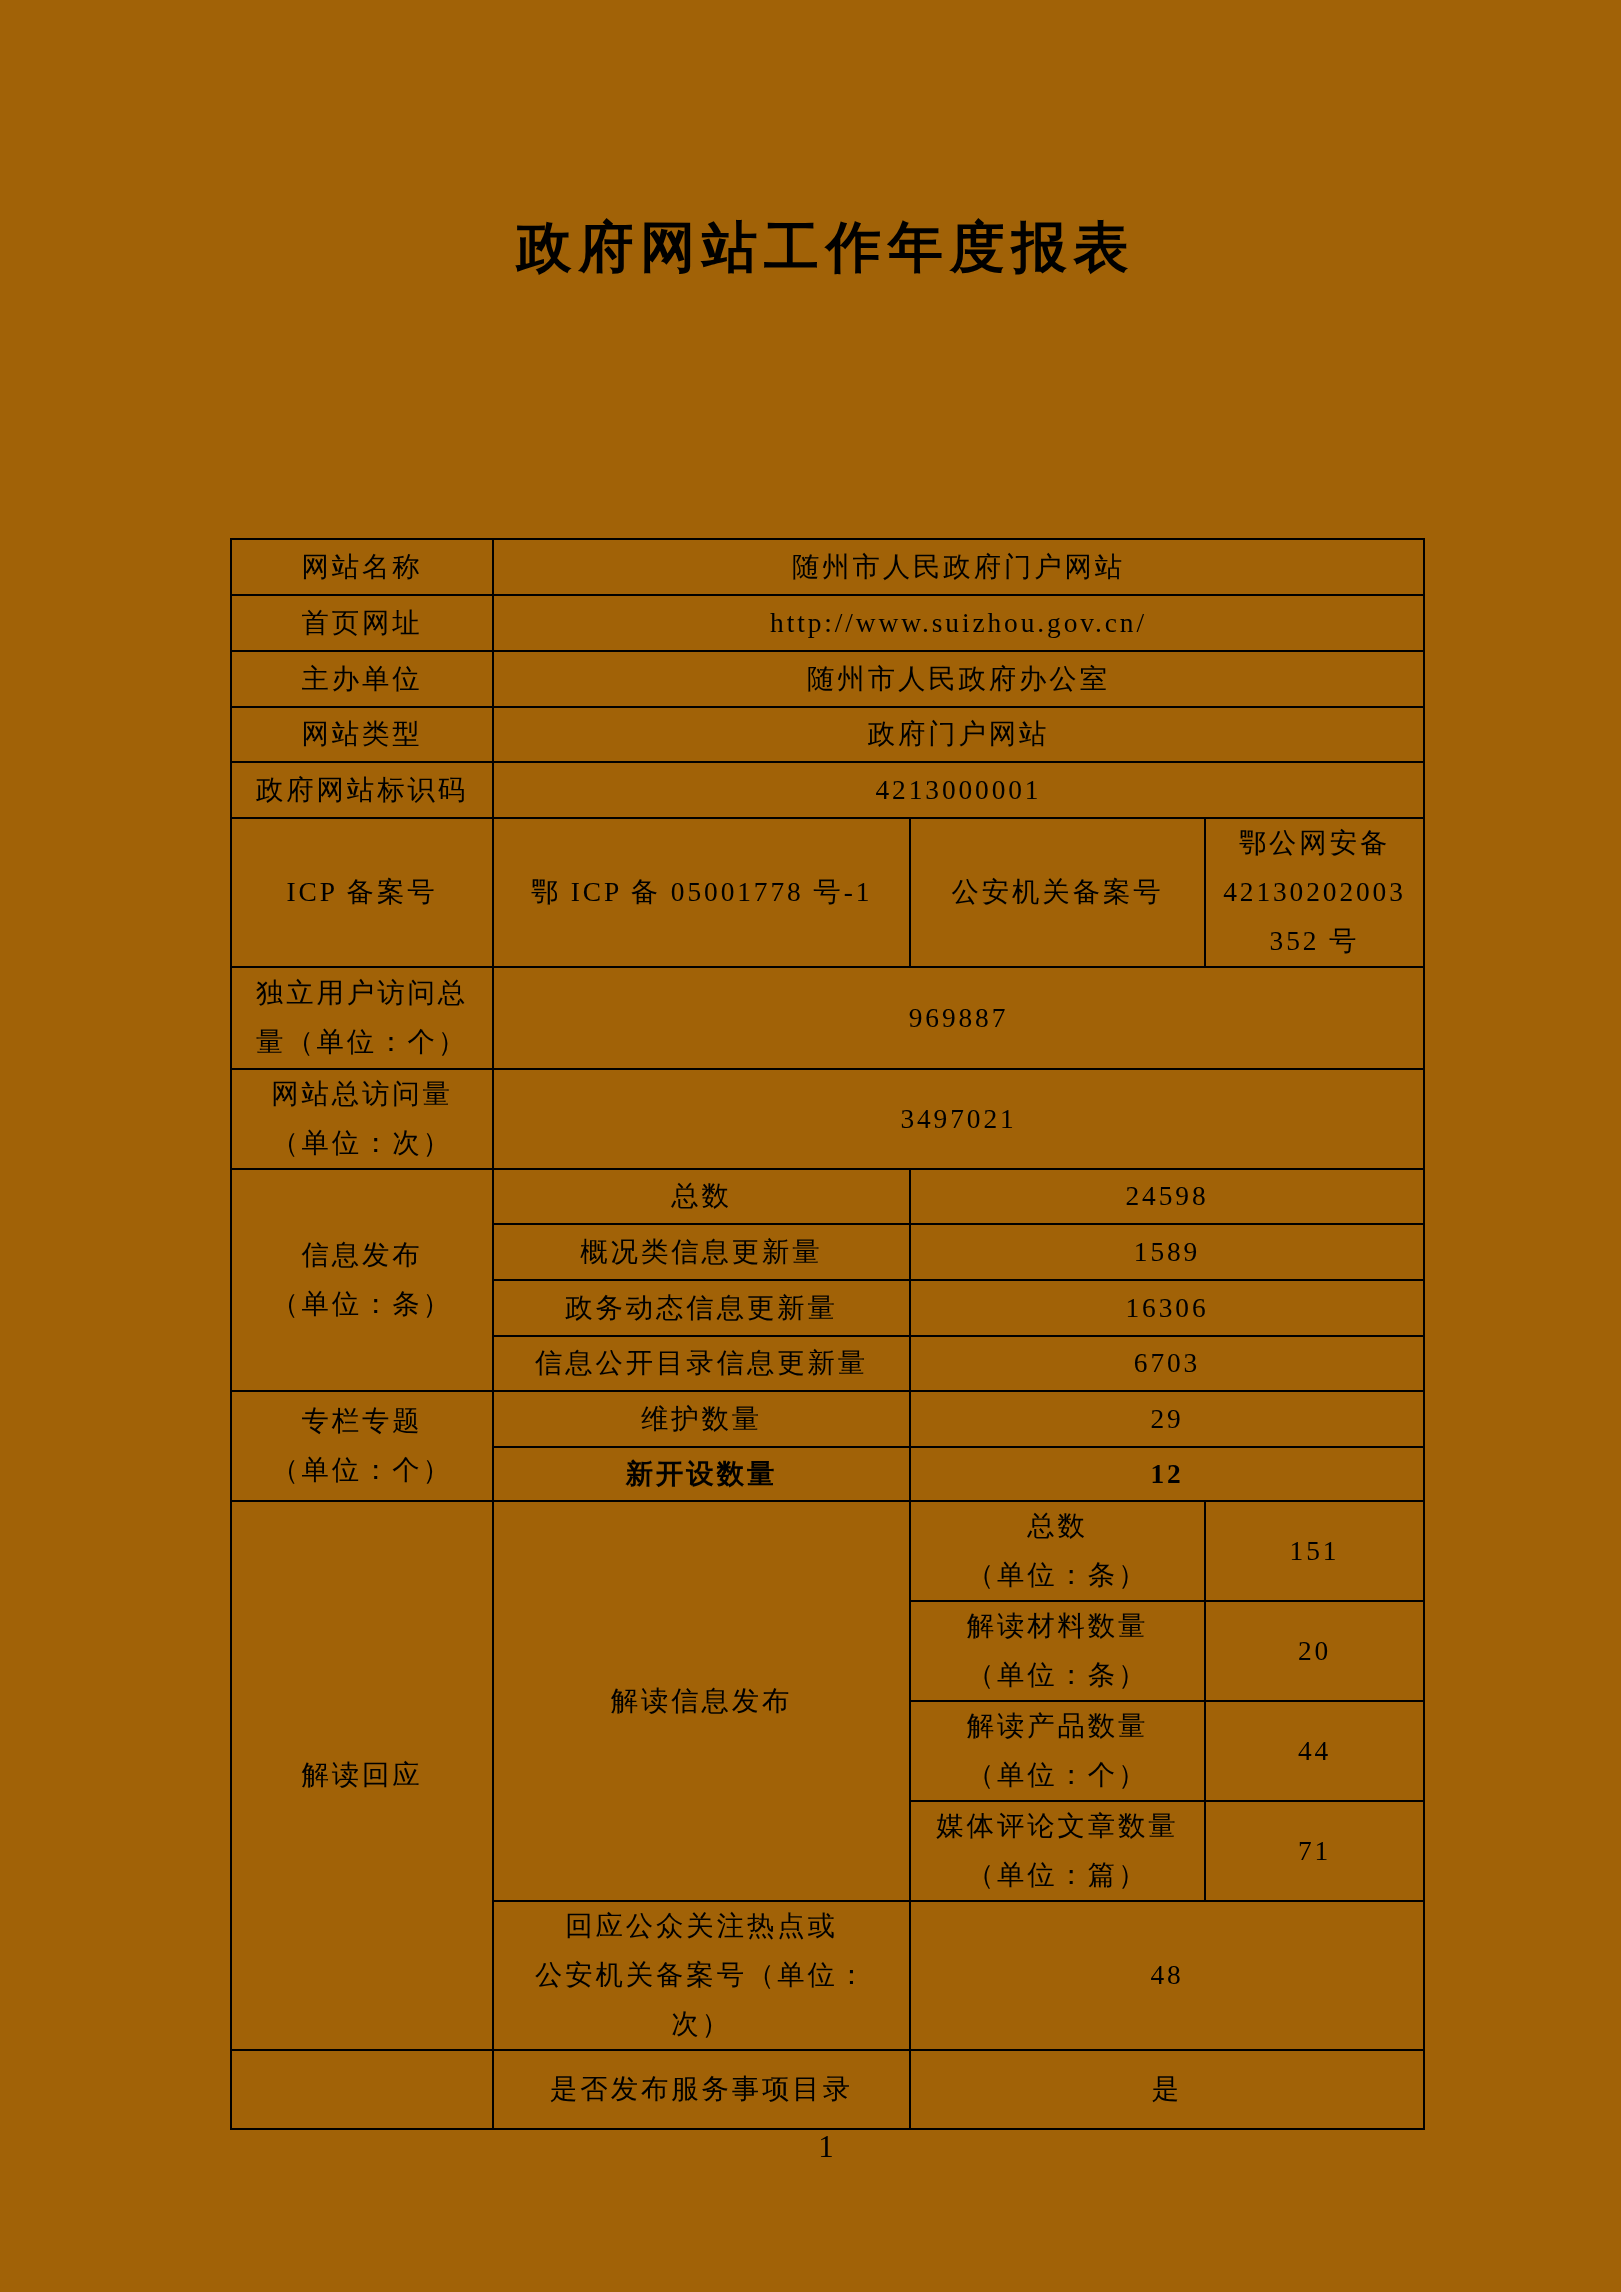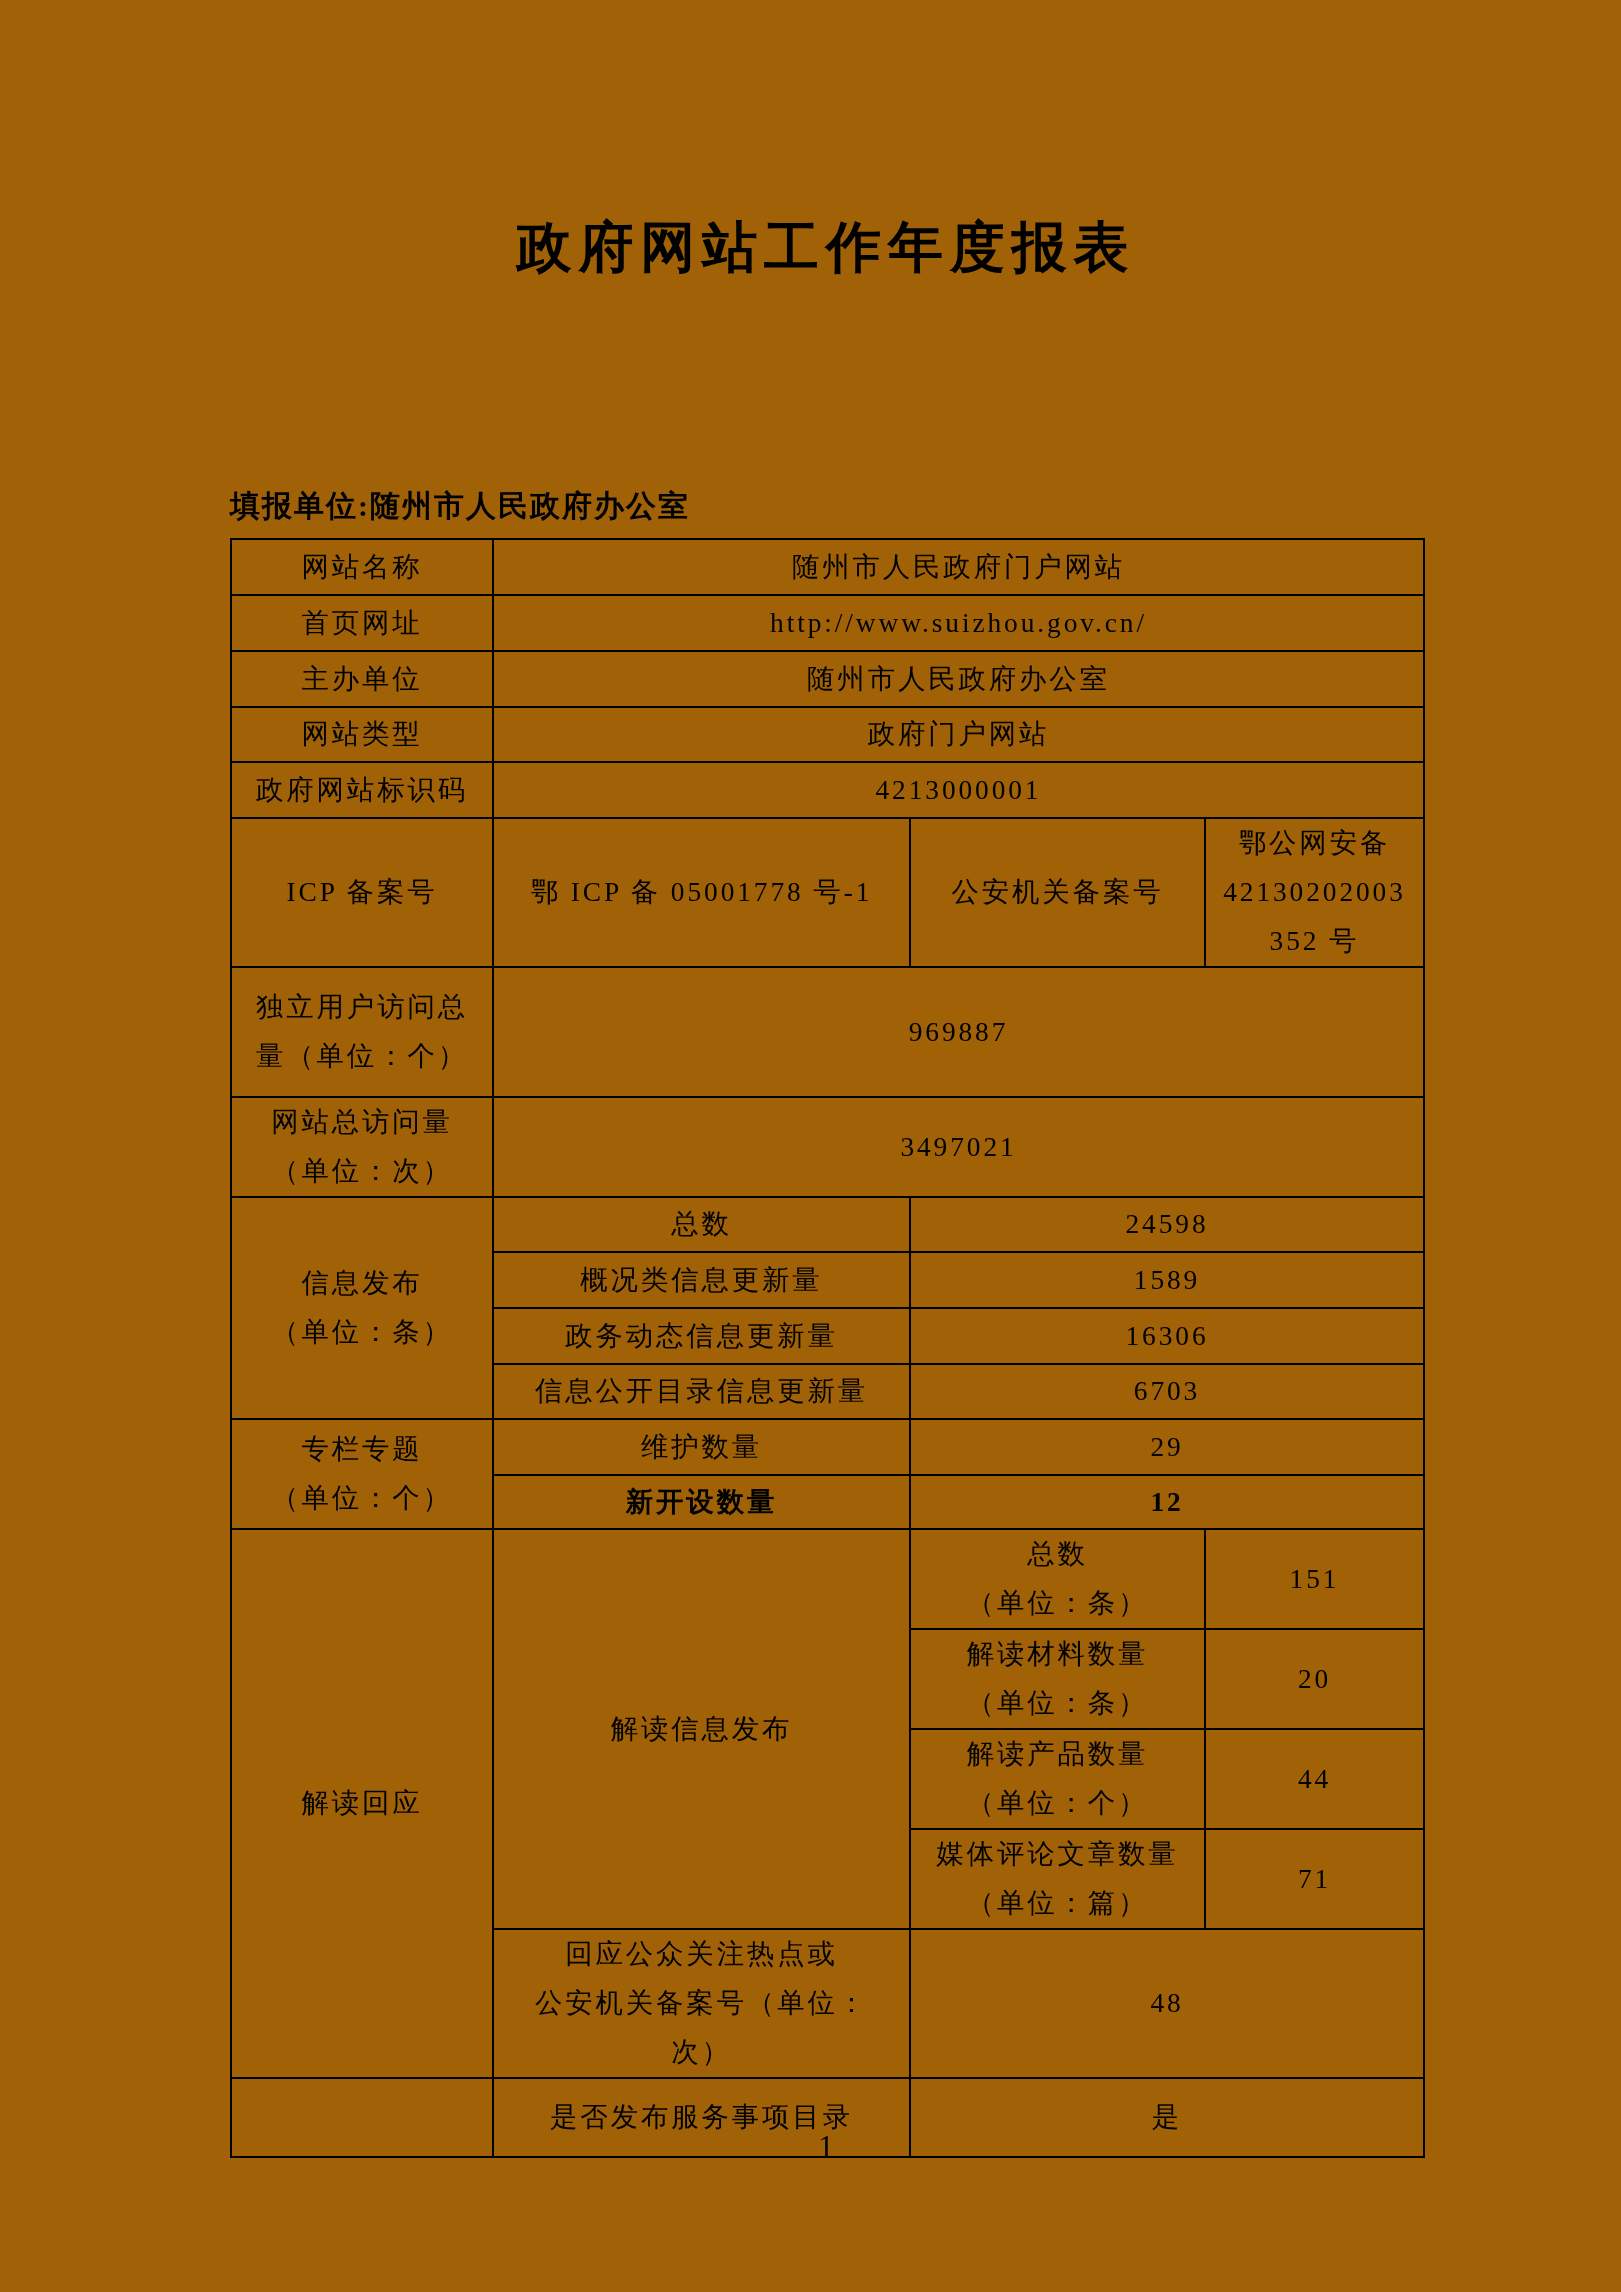--- a/index.html
+++ b/index.html
@@ -69,39 +69,38 @@
     overflow: hidden;
   }
   tr.h55  { height: 54px; font-weight: bold; }
   tr.h56  { height: 55px; }
   tr.h57  { height: 56px; }
   tr.h64  { height: 79px; }
   tr.h95  { height: 93px; }
   tr.h96  { height: 94px; }
   tr.h97  { height: 95px; }
   tr.h100 { height: 98px; }
-  tr.h104 { height: 130px; }
+  tr.h104 { height: 102px; }
   tr.h143 { height: 140px; }
   tr.h150 { height: 147px; }
   .page-number {
     position: absolute;
     left: 230px;
     top: 2129px;
     width: 1192px;
     text-align: center;
     font-size: 31px;
   }
 </style>
 </head>
 <body>
 
 <div class="page">
 
   <div class="doc-title">政府网站工作年度报表</div>
-  <div class="reporting-unit">填报单位:随州市人民政府办公室</div>
 
   <table class="report">
     <colgroup>
       <col style="width:262px">
       <col style="width:417px">
       <col style="width:295px">
       <col style="width:219px">
     </colgroup>
     <tbody>
       <tr class="h57">

